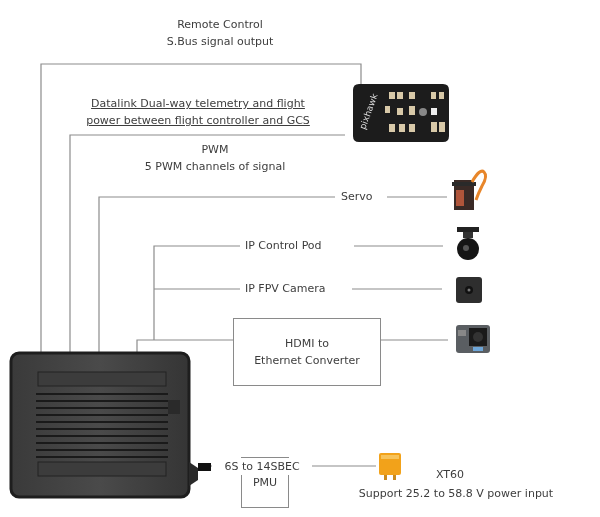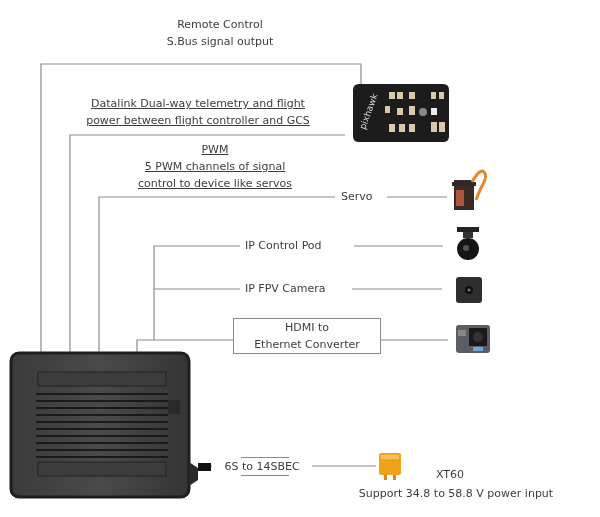--- a/index.html
+++ b/index.html
@@ -1,19 +1,19 @@
 <!DOCTYPE html>
 <html><head>
 <meta charset="utf-8">
 <style>
   html, body { margin:0; padding:0; background:#ffffff; }
   body { width:600px; height:517px; position:relative; overflow:hidden; font-family:"DejaVu Sans", sans-serif; color:#3a3a3a; }
   svg.wires { position:absolute; left:0; top:0; width:600px; height:517px; }
   .lbl { position:absolute; font-size:11px; line-height:17px; text-align:center; color:#3d3d3d; white-space:nowrap; background:#fff; }
-  .boxed { border:1px solid #8a8a8a; padding:0 4px; }
+  .boxed { border:1px solid #8a8a8a; padding:16px 4px; }
   .dev { position:absolute; }
 </style>
 </head>
 <body>
 
 <svg class="wires" viewBox="0 0 600 517">
   <g stroke="#8c8c8c" stroke-width="1.2" fill="none">
 
     <polyline points="41,355 41,64 361,64 361,84"></polyline>
 
@@ -39,40 +39,39 @@
 <div class="lbl" style="left:130px;top:16px;width:180px;">
   <div>Remote Control</div>
   <div>S.Bus signal output</div>
 </div>
 
 <div class="lbl" style="left:48px;top:95px;width:300px;background:transparent;text-decoration:underline;">
   <div>Datalink Dual-way telemetry and flight</div>
   <div>power between flight controller and GCS</div>
 </div>
 
-<div class="lbl" style="left:100px;top:141px;width:230px;background:transparent;text-decoration:underline;">
+<div class="lbl" style="left:100px;top:141px;width:230px;background:transparent;">
   <div>PWM</div>
   <div>5 PWM channels of signal</div>
-  <div>control to device like servos</div>
 </div>
 
 <div class="lbl" style="left:338px;top:188px;padding:0 3px;">Servo</div>
 <div class="lbl" style="left:242px;top:237px;padding:0 3px;">IP Control Pod</div>
 <div class="lbl" style="left:242px;top:280px;padding:0 3px;">IP FPV Camera</div>
 
 <div class="lbl boxed" style="left:233px;top:318px;width:138px;">
   <div>HDMI to</div>
   <div>Ethernet Converter</div>
 </div>
 
 <div class="lbl boxed" style="left:241px;top:457px;width:38px;">PMU</div>
 <div class="lbl" style="left:212px;top:458px;width:100px;">6S to 14SBEC</div>
 
 <div class="lbl" style="left:420px;top:466px;width:60px;">XT60</div>
-<div class="lbl" style="left:326px;top:485px;width:260px;">Support 34.8 to 58.8 V power input</div>
+<div class="lbl" style="left:326px;top:485px;width:260px;">Support 25.2 to 58.8 V power input</div>
 
 <svg class="dev" style="left:351px;top:82px;" width="100" height="62" viewBox="0 0 100 62">
   <path d="M8,2 H92 Q98,2 98,8 V54 Q98,60 92,60 H8 Q2,60 2,54 V8 Q2,2 8,2 Z" fill="#1c1c1c"></path>
   <text x="14" y="48" fill="#ddd" font-size="9" font-family="DejaVu Sans, sans-serif" transform="rotate(-70 14 48)">pixhawk</text>
   <g fill="#d8c9a8">
     <rect x="38" y="10" width="6" height="7"></rect>
       <rect x="46" y="10" width="6" height="7"></rect>
       <rect x="58" y="10" width="6" height="7"></rect>
     <rect x="80" y="10" width="5" height="7"></rect>
       <rect x="88" y="10" width="5" height="7"></rect>

